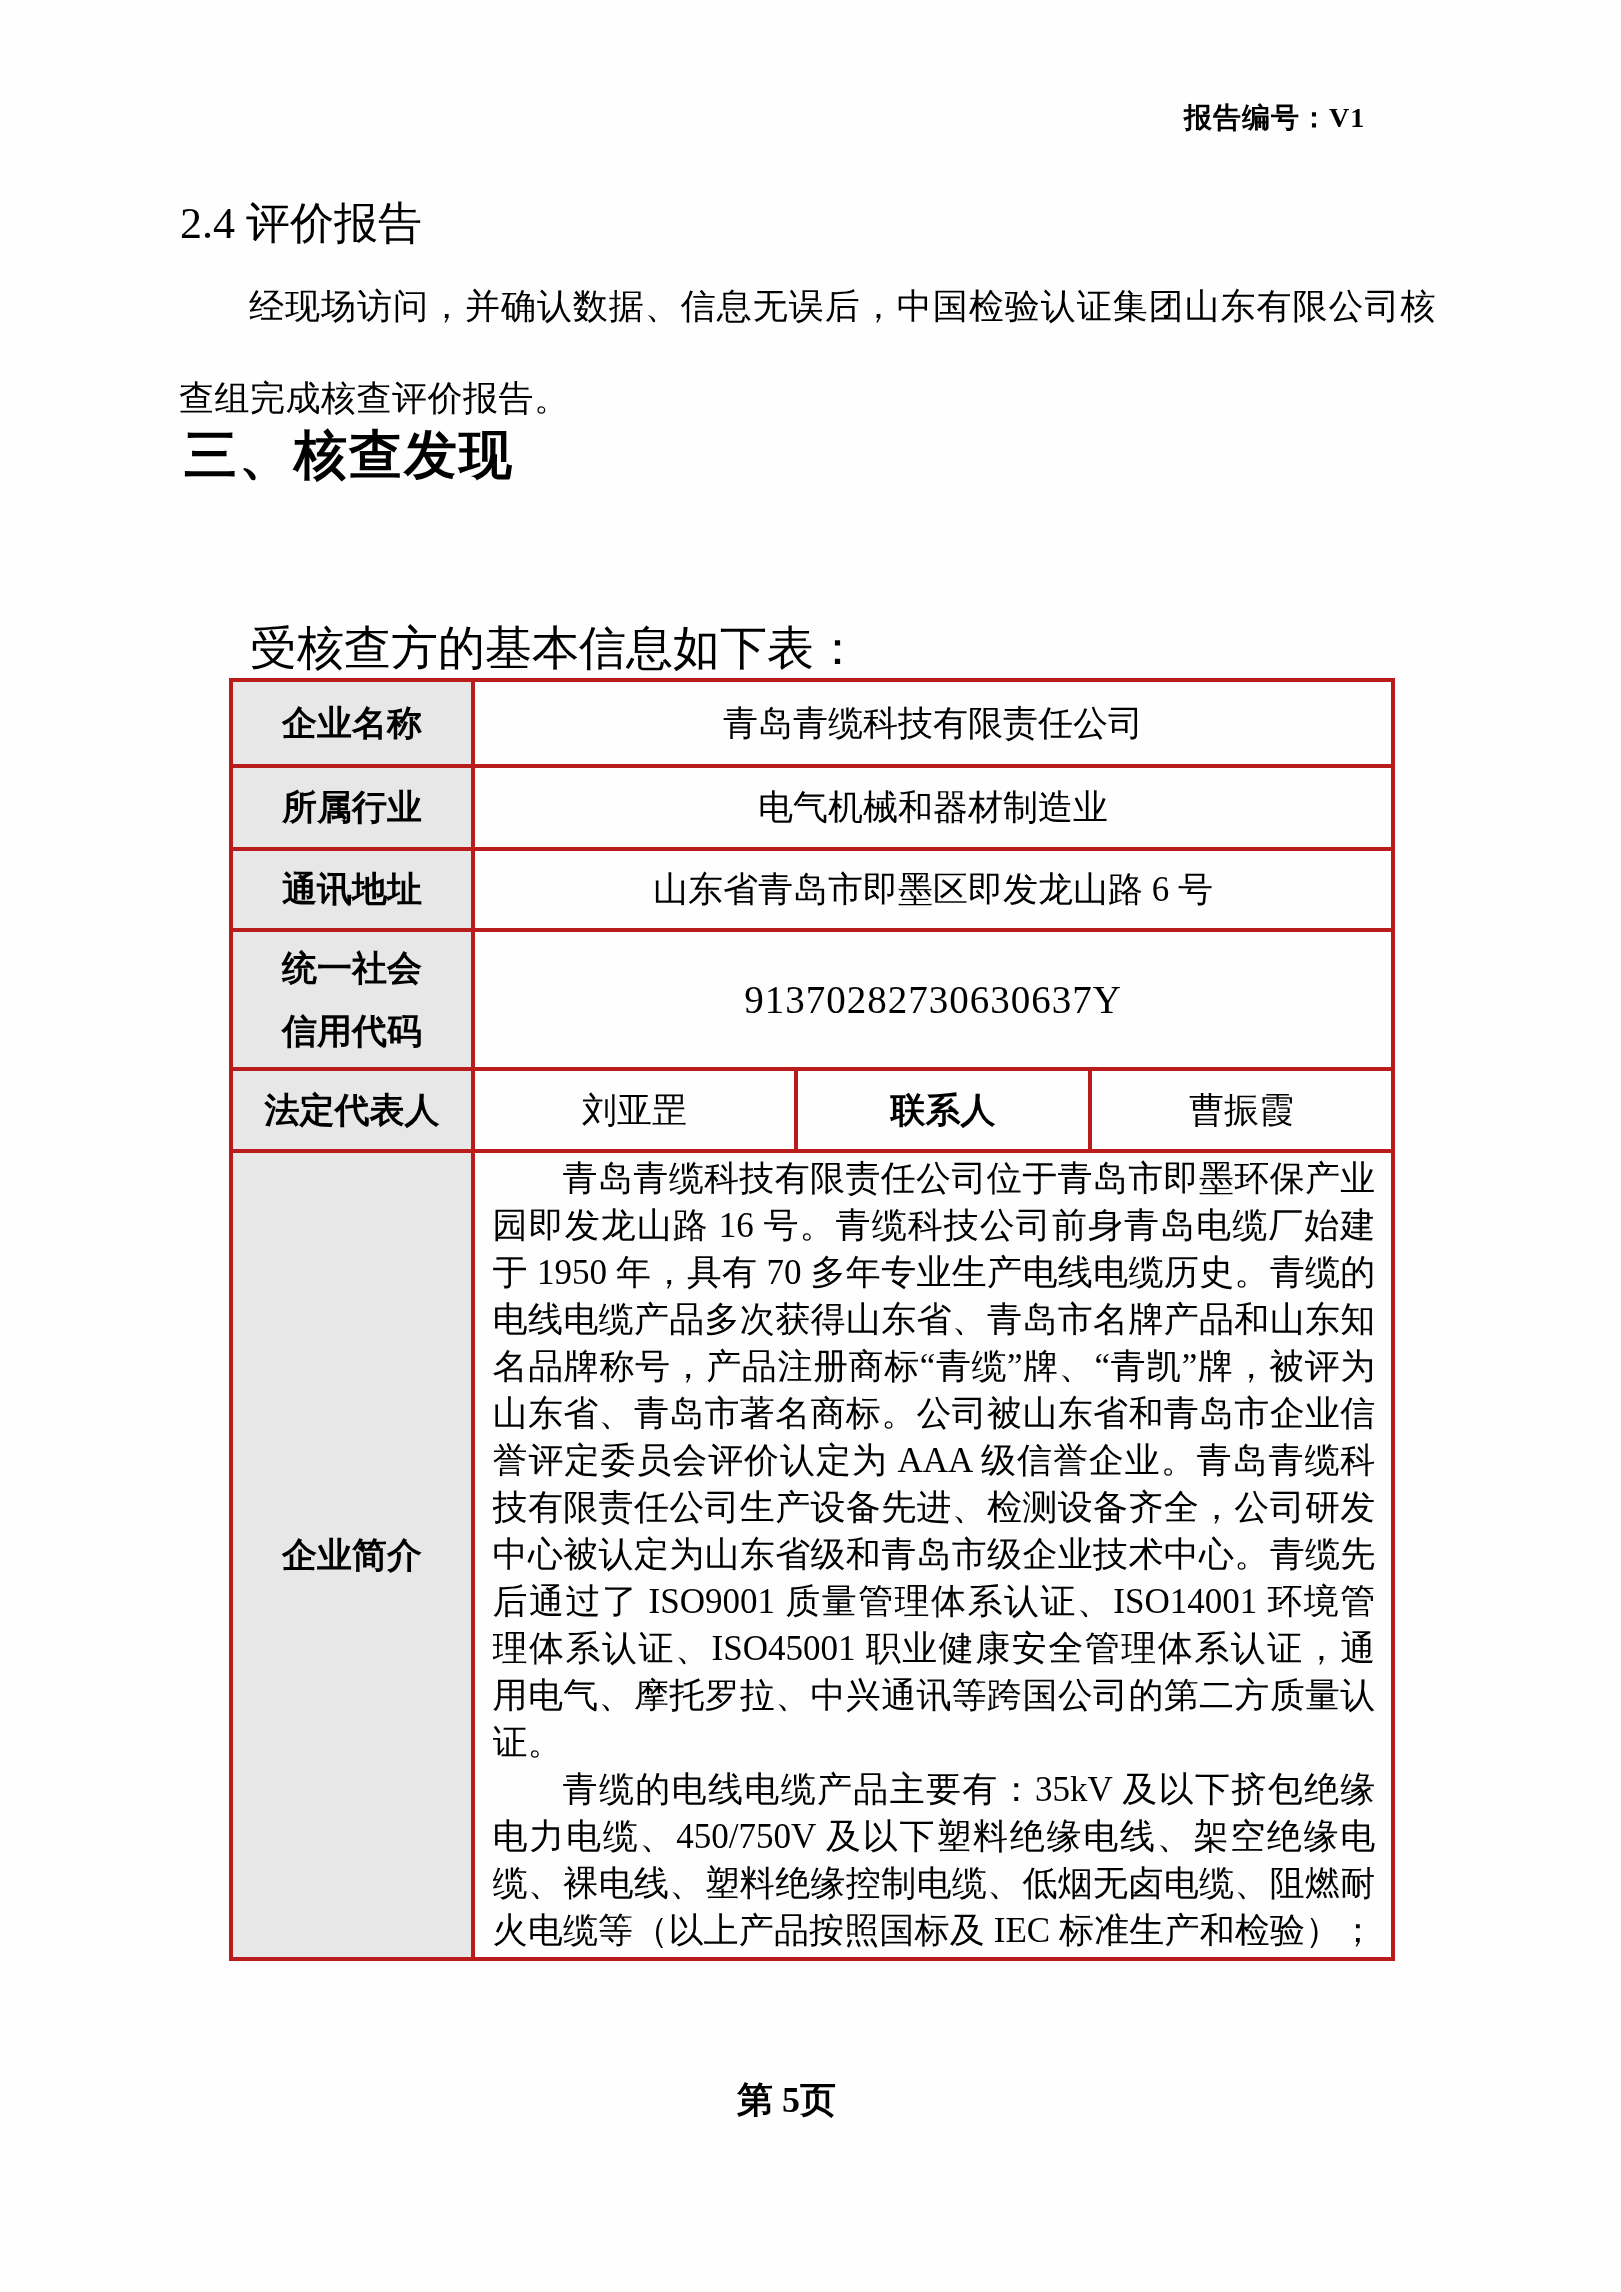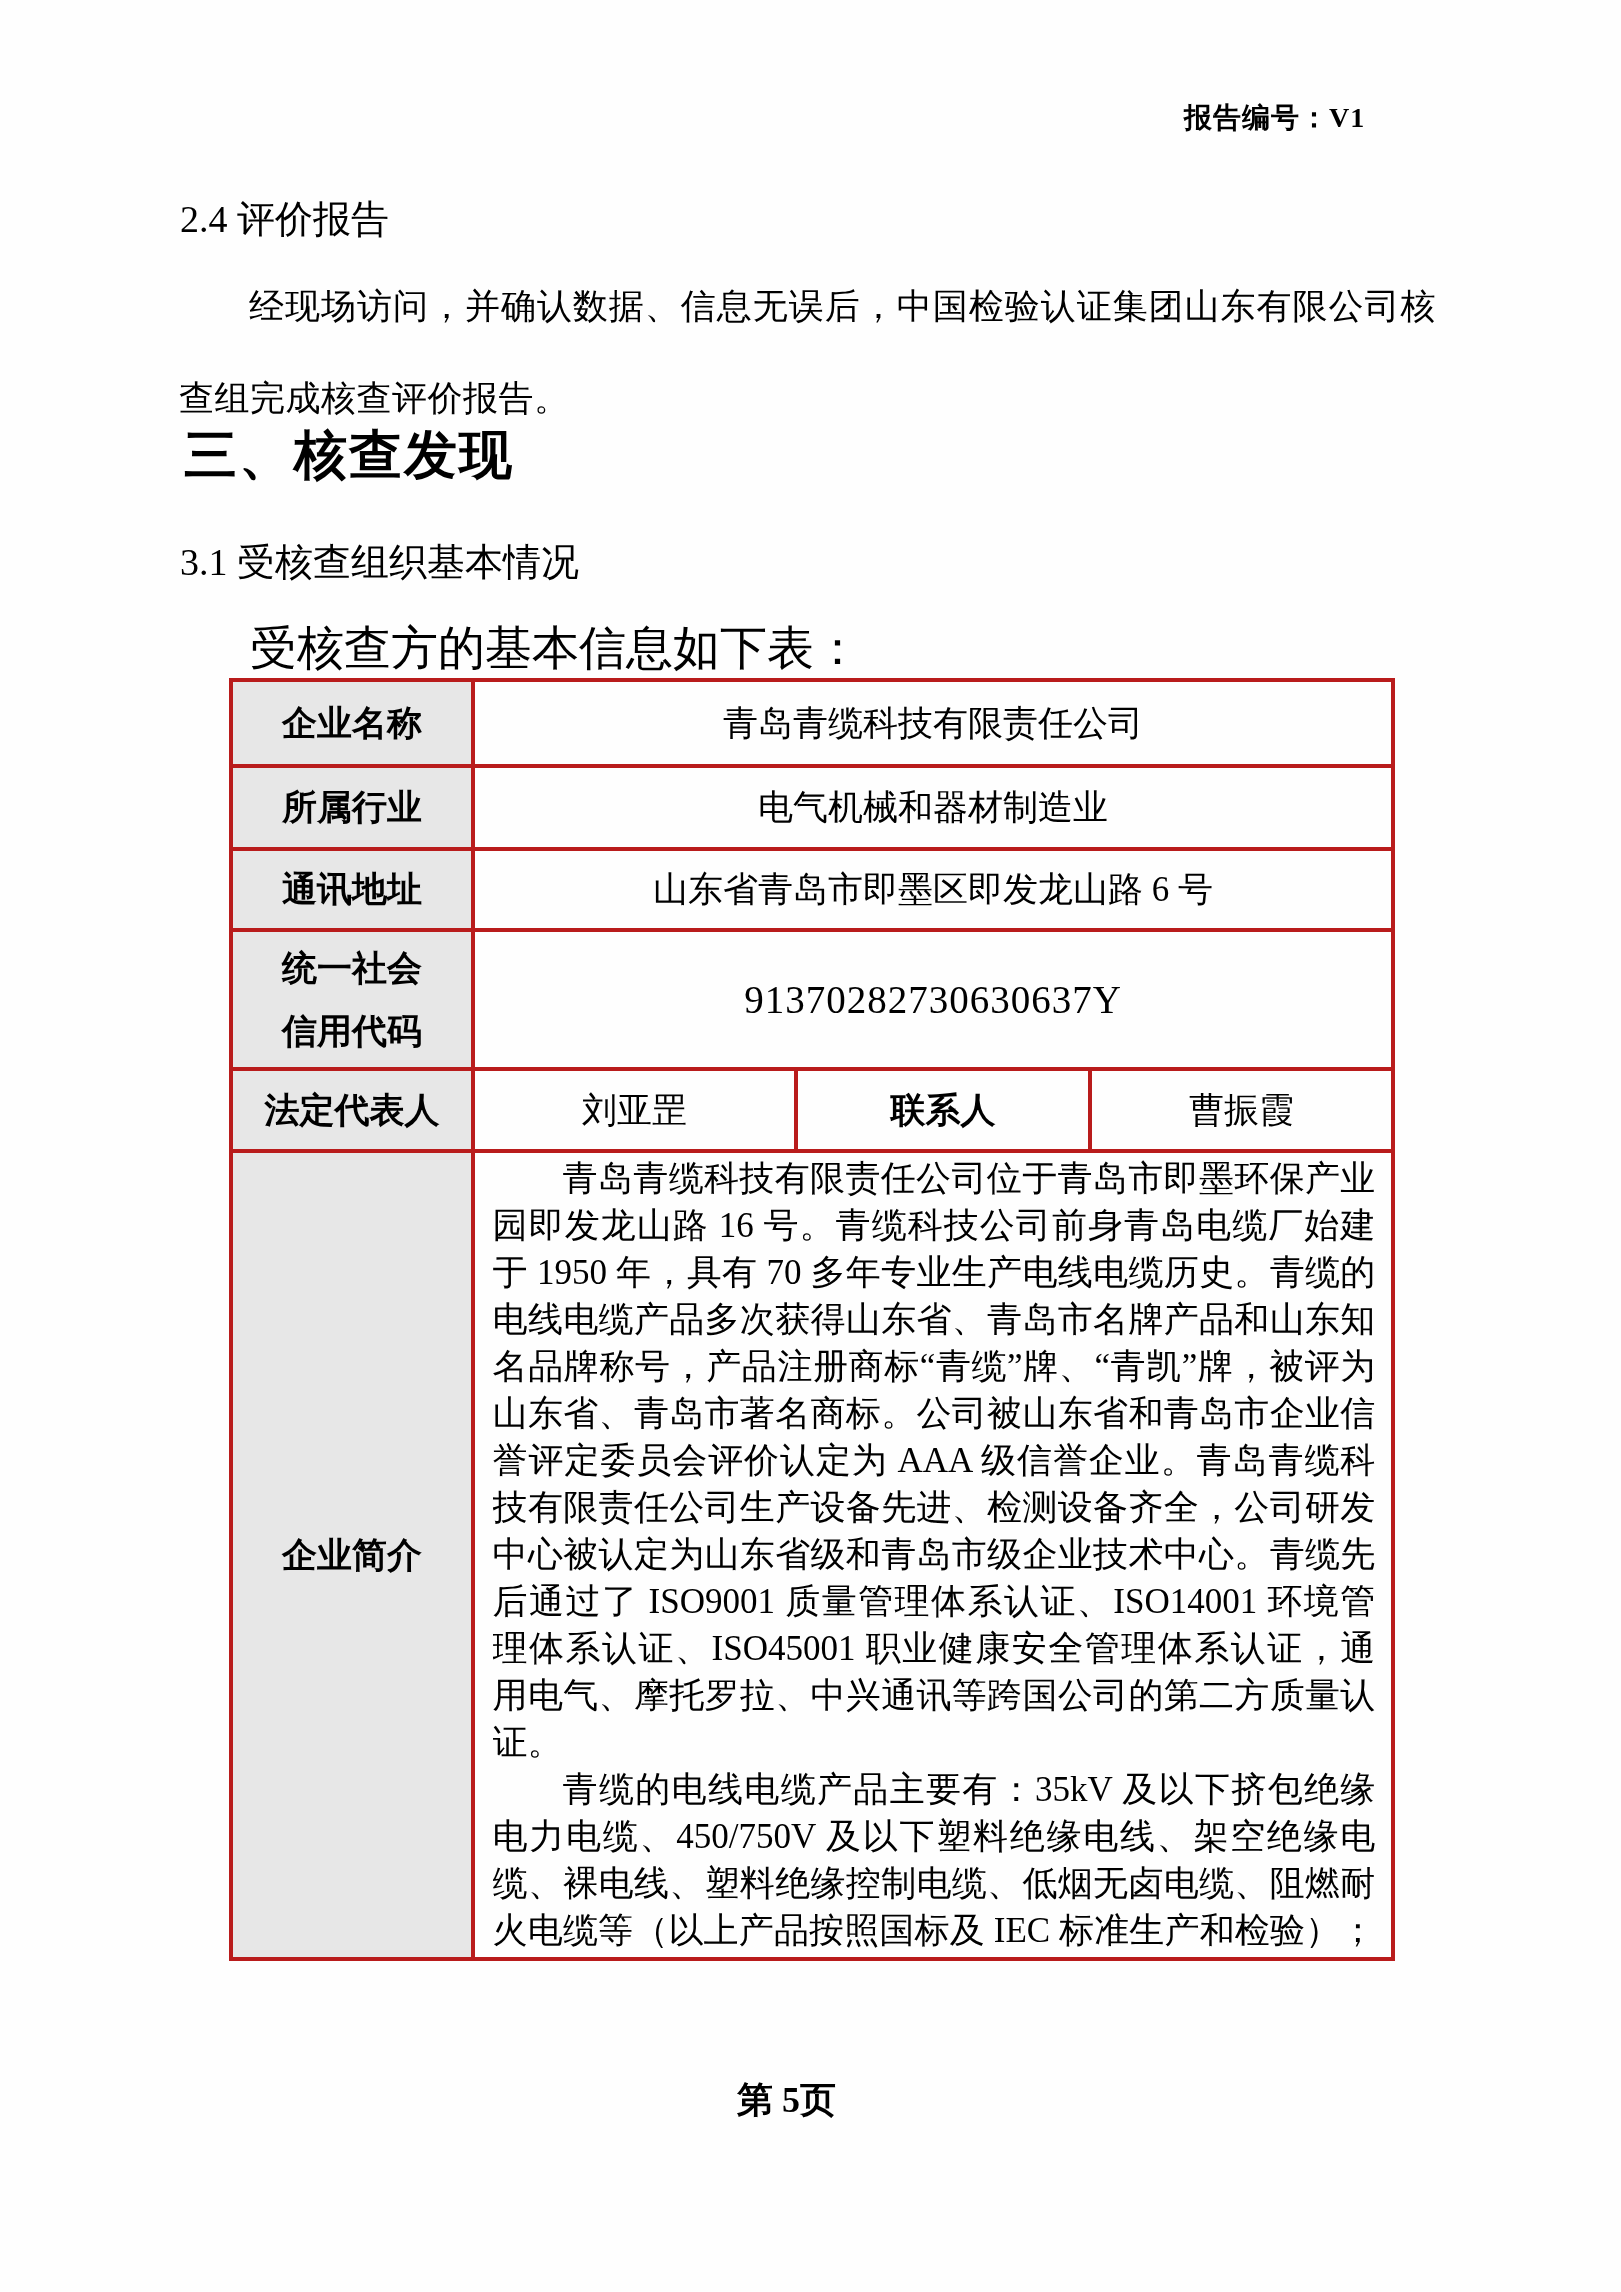--- a/index.html
+++ b/index.html
@@ -13,21 +13,21 @@
     font-family:"Liberation Serif","DejaVu Serif",serif;
     overflow:hidden;
   }
   .report-no {
     position:absolute; top:99px; left:1184px;
     font-size:28px; font-weight:bold;
     letter-spacing:1px;
   }
   .h-sub {
     position:absolute; left:180px;
-    font-size:38px; font-weight:normal;
+    font-size:44px; font-weight:normal;
   }
   .h-s24 { top:194px; }
   .h-s31 { top:537px; }
   .h-main {
     position:absolute; top:420px; left:184px;
     font-family:"Liberation Sans","DejaVu Sans",sans-serif;
     font-size:53px; font-weight:bold;
     letter-spacing:2px;
   }
   .body-para {
@@ -91,21 +91,20 @@
 <div class="page">
 
   <div class="report-no">报告编号：V1</div>
 
   <h2 class="h-sub h-s24">2.4 评价报告</h2>
 
   <p class="body-para">经现场访问，并确认数据、信息无误后，中国检验认证集团山东有限公司核查组完成核查评价报告。</p>
 
   <h1 class="h-main">三、核查发现</h1>
 
-  <h2 class="h-sub h-s31">3.1 受核查组织基本情况</h2>
 
   <p class="table-intro">受核查方的基本信息如下表：</p>
 
   <table class="info-table">
     <colgroup>
       <col style="width:242px">
         <col style="width:323px">
         <col style="width:294px">
         <col style="width:303px">
     </colgroup>

